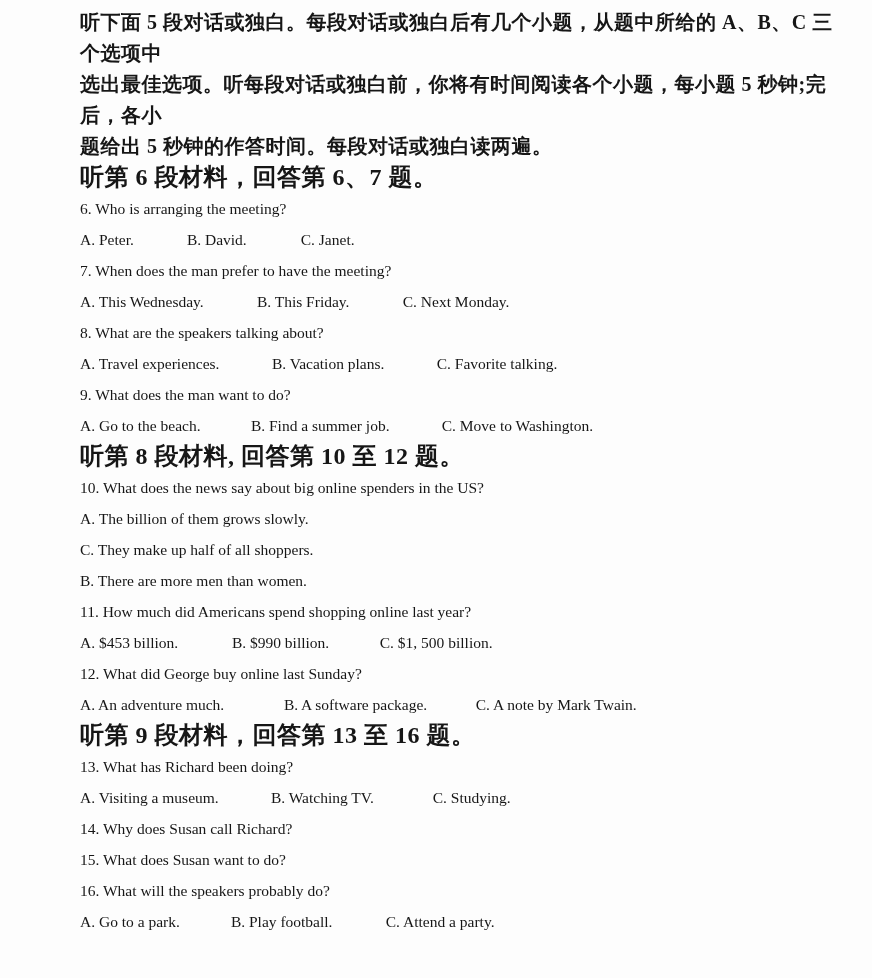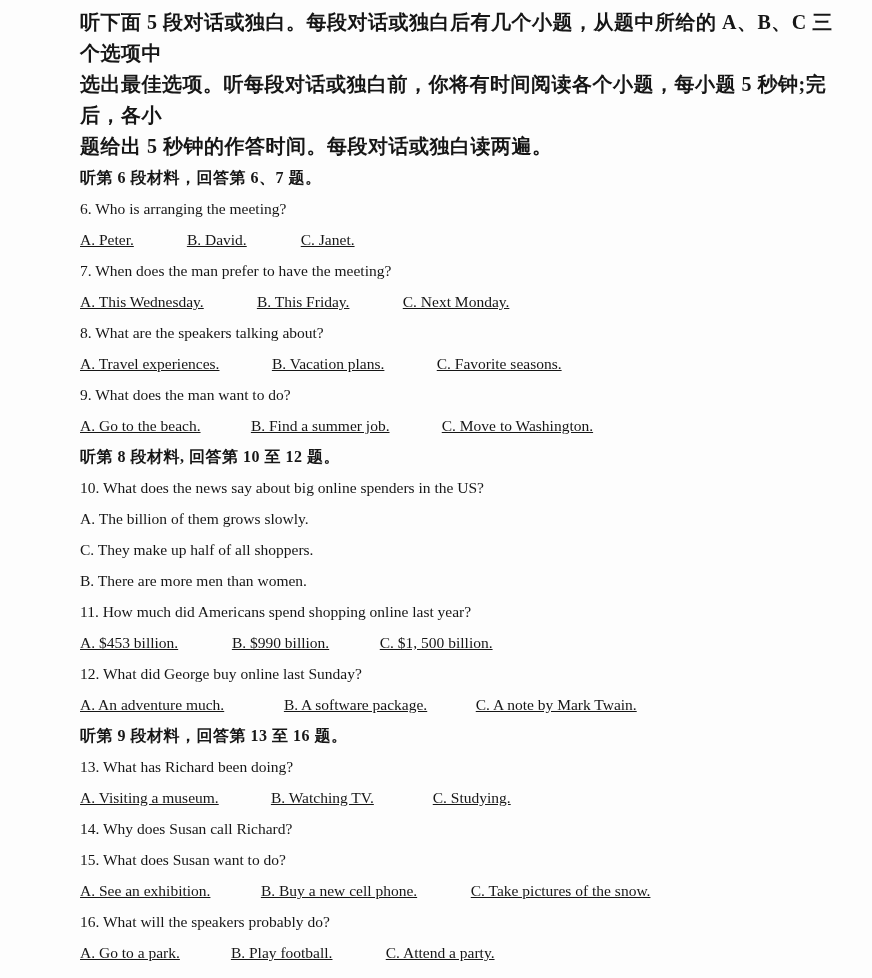--- a/index.html
+++ b/index.html
@@ -10,22 +10,22 @@
     font-family: "Liberation Serif", "DejaVu Serif", serif;
   }
   main { padding: 7px 28px 0 80px; }
   p, h2 { line-height: 31px; font-weight: 400; }
   .en { font-size: 15.5px; }
   .cn {
     font-size: 20px;
     font-weight: 700;
     letter-spacing: 0.5px;
   }
-  .heading { font-size: 16px; }
-  .opts .opt { display: inline-block; vertical-align: baseline; text-decoration: underline; }
+  .heading { font-size: 24px; }
+  .opts .opt { display: inline-block; vertical-align: baseline; }
 </style>
 </head>
 <body>
 
 <main>
 
   <p class="cn">听下面 5 段对话或独白。每段对话或独白后有几个小题，从题中所给的 A、B、C 三个选项中</p>
   <p class="cn">选出最佳选项。听每段对话或独白前，你将有时间阅读各个小题，每小题 5 秒钟;完后，各小</p>
   <p class="cn">题给出 5 秒钟的作答时间。每段对话或独白读两遍。</p>
 
@@ -43,21 +43,21 @@
     <span class="opt" style="min-width:173px">A. This Wednesday.</span>
     <span class="opt" style="min-width:142px">B. This Friday.</span>
     <span class="opt">C. Next Monday.</span>
   </p>
 
 
   <p class="en">8. What are the speakers talking about?</p>
   <p class="en opts">
     <span class="opt" style="min-width:188px">A. Travel experiences.</span>
     <span class="opt" style="min-width:161px">B. Vacation plans.</span>
-    <span class="opt">C. Favorite seasons.</span>
+    <span class="opt">C. Favorite talking.</span>
   </p>
 
   <p class="en">9. What does the man want to do?</p>
   <p class="en opts">
     <span class="opt" style="min-width:167px">A. Go to the beach.</span>
     <span class="opt" style="min-width:187px">B. Find a summer job.</span>
     <span class="opt">C. Move to Washington.</span>
   </p>
 
   <h2 class="cn heading">听第 8 段材料, 回答第 10 至 12 题。</h2>
@@ -86,25 +86,20 @@
   <p class="en">13. What has Richard been doing?</p>
   <p class="en opts">
     <span class="opt" style="min-width:187px">A. Visiting a museum.</span>
     <span class="opt" style="min-width:158px">B. Watching TV.</span>
     <span class="opt">C. Studying.</span>
   </p>
 
   <p class="en">14. Why does Susan call Richard?</p>
 
   <p class="en">15. What does Susan want to do?</p>
-  <p class="en opts">
-    <span class="opt" style="min-width:177px">A. See an exhibition.</span>
-    <span class="opt" style="min-width:206px">B. Buy a new cell phone.</span>
-    <span class="opt">C. Take pictures of the snow.</span>
-  </p>
 
   <p class="en">16. What will the speakers probably do?</p>
   <p class="en opts">
     <span class="opt" style="min-width:147px">A. Go to a park.</span>
     <span class="opt" style="min-width:151px">B. Play football.</span>
     <span class="opt">C. Attend a party.</span>
   </p>
 
 </main>
 

